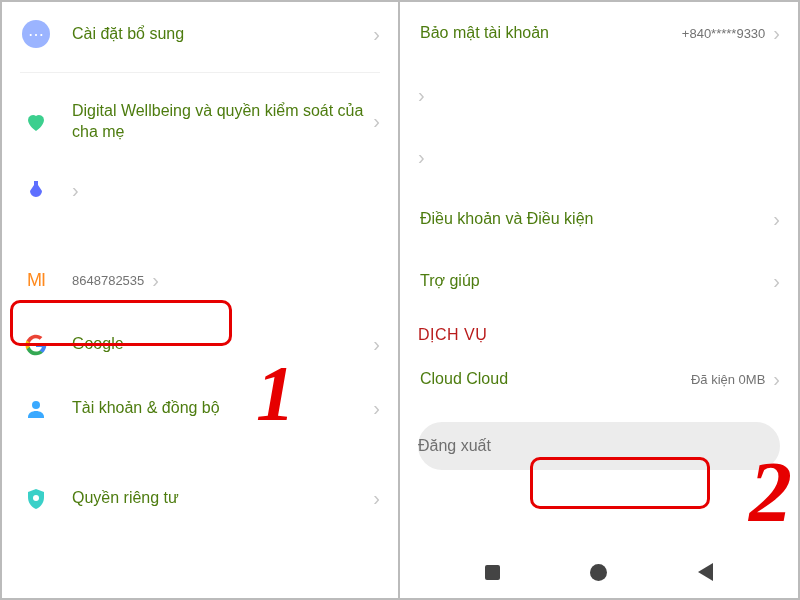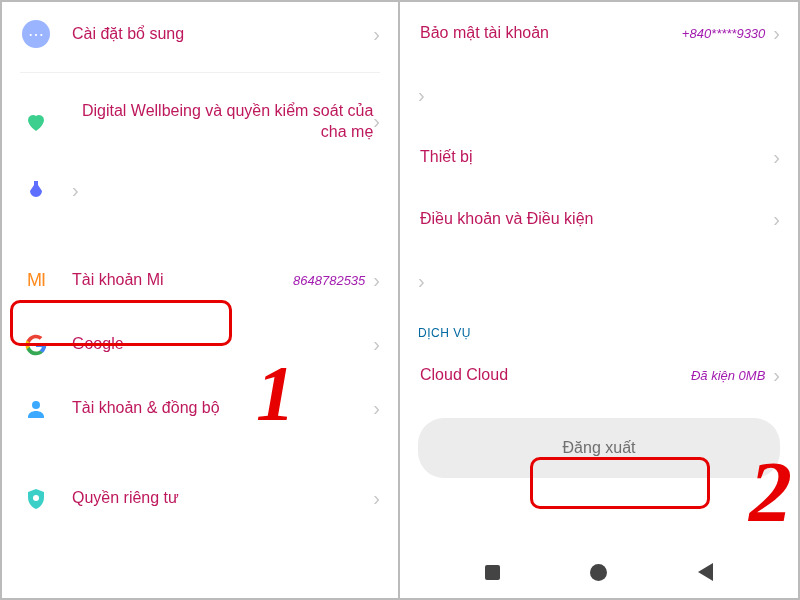--- a/index.html
+++ b/index.html
@@ -32,65 +32,63 @@
     height: 32px;
     display: flex;
     align-items: center;
     justify-content: center;
     margin-right: 20px;
     flex-shrink: 0;
   }
   .row .label {
     flex: 1;
     font-size: 16px;
-    color: #be185d;
+    color: #4d7c0f;
     font-weight: 500;
     line-height: 1.3;
   }
   .row .trail {
     font-size: 13px;
-    color: #a21caf;
+    color: #737373;
     margin-right: 8px;
-    font-style: italic;
   }
   .row .chev {
     color: #c7c7c7;
     font-size: 20px;
     font-weight: 300;
   }
   .soft-divider {
     height: 1px;
     background: #f0f0f0;
     margin: 6px 18px;
   }
   .section-header {
-    font-size: 12px;
-    color: #0369a1;
+    font-size: 16px;
+    color: #b91c1c;
     letter-spacing: 0.5px;
     padding: 14px 18px 4px 18px;
   }
   
   .ico-circle { width:28px;height:28px;border-radius:50%;background:#9bb4ff;display:flex;align-items:center;justify-content:center;color:#fff;font-size:16px; }
   .ico-heart { width:24px;height:24px; }
   .ico-potion { width:24px;height:24px; }
   .ico-mi { font-weight:400;color:#ff8a1e;font-size:18px;letter-spacing:-1px; }
   .ico-g { width:22px;height:22px; }
   .ico-person { width:24px;height:24px; }
   .ico-shield { width:24px;height:24px; }
   
   .pane-right .row .label { padding-left: 2px; }
   
   .signout-wrap {
     margin: 12px 18px 0 18px;
     background: #ececec;
     border-radius: 26px;
-    height: 60px;
-    display: flex;
-    align-items: center;
-    justify-content: center;
+    height: 48px;
+    display: flex;
+    align-items: center;
     font-size: 16px;
     color: #6f6f6f;
   }
   
   .navbar {
     position: absolute;
     bottom: 4px;
     left: 0; right: 0;
     height: 44px;
     display: flex;
@@ -125,21 +123,21 @@
   <div class="row">
     <div class="icon-slot">
       <div class="ico-circle">⋯</div>
     </div>
     <div class="label">Cài đặt bổ sung</div>
     <div class="chev">›</div>
   </div>
 
   <div class="soft-divider"></div>
 
-  <div class="row" style="padding-top:22px;text-align:right;">
+  <div class="row" style="padding-top:22px;">
     <div class="icon-slot">
       <svg class="ico-heart" viewBox="0 0 24 24">
           <path fill="#3ccf8e" d="M12 21s-8-5.3-8-11a5 5 0 0 1 8-4 5 5 0 0 1 8 4c0 5.7-8 11-8 11z"></path>
         </svg>
     </div>
     <div class="label">Digital Wellbeing và quyền kiểm soát của cha mẹ</div>
     <div class="chev">›</div>
   </div>
 
   <div class="row">
@@ -150,21 +148,20 @@
     </div>
     <div class="chev">›</div>
   </div>
 
   <div style="height:26px"></div>
 
   <div class="row">
     <div class="icon-slot">
       <span class="ico-mi">MI</span>
     </div>
-    <div class="label">Tài khoản Mi</div>
     <div class="trail">8648782535</div>
     <div class="chev">›</div>
   </div>
 
   <div class="row">
     <div class="icon-slot">
       <svg class="ico-g" viewBox="0 0 48 48">
         <path fill="#EA4335" d="M24 9.5c3.9 0 6.6 1.7 8.1 3.1l5.9-5.8C34.4 3.4 29.7 1.5 24 1.5 14.8 1.5 6.9 7 3.5 14.9l6.9 5.4C12 14.1 17.5 9.5 24 9.5z"></path>
         <path fill="#4285F4" d="M46.5 24.5c0-1.6-.1-2.8-.4-4H24v8.1h12.8c-.3 2.1-1.7 5.3-5 7.5l6.7 5.2c4.4-4.1 8-10.1 8-16.8z"></path>
         <path fill="#FBBC05" d="M10.4 28.7c-.5-1.5-.8-3.1-.8-4.7s.3-3.2.8-4.7l-6.9-5.4C1.9 17 1 20.4 1 24s.9 7 2.5 10.1l6.9-5.4z"></path>
@@ -209,30 +206,30 @@
     <div class="label">Bảo mật tài khoản</div>
     <div class="trail">+840*****9330</div>
     <div class="chev">›</div>
   </div>
 
   <div class="row">
     <div class="chev">›</div>
   </div>
 
   <div class="row">
-    <div class="label">Thiết bị</div>
     <div class="chev">›</div>
   </div>
 
   <div class="row">
     <div class="label">Điều khoản và Điều kiện</div>
     <div class="chev">›</div>
   </div>
 
   <div class="row">
+    <div class="label">Trợ giúp</div>
     <div class="chev">›</div>
   </div>
 
   <div class="section-header">DỊCH VỤ</div>
 
   <div class="row">
     <div class="label">Cloud Cloud</div>
     <div class="trail">Đã kiện 0MB</div>
     <div class="chev">›</div>
   </div>

